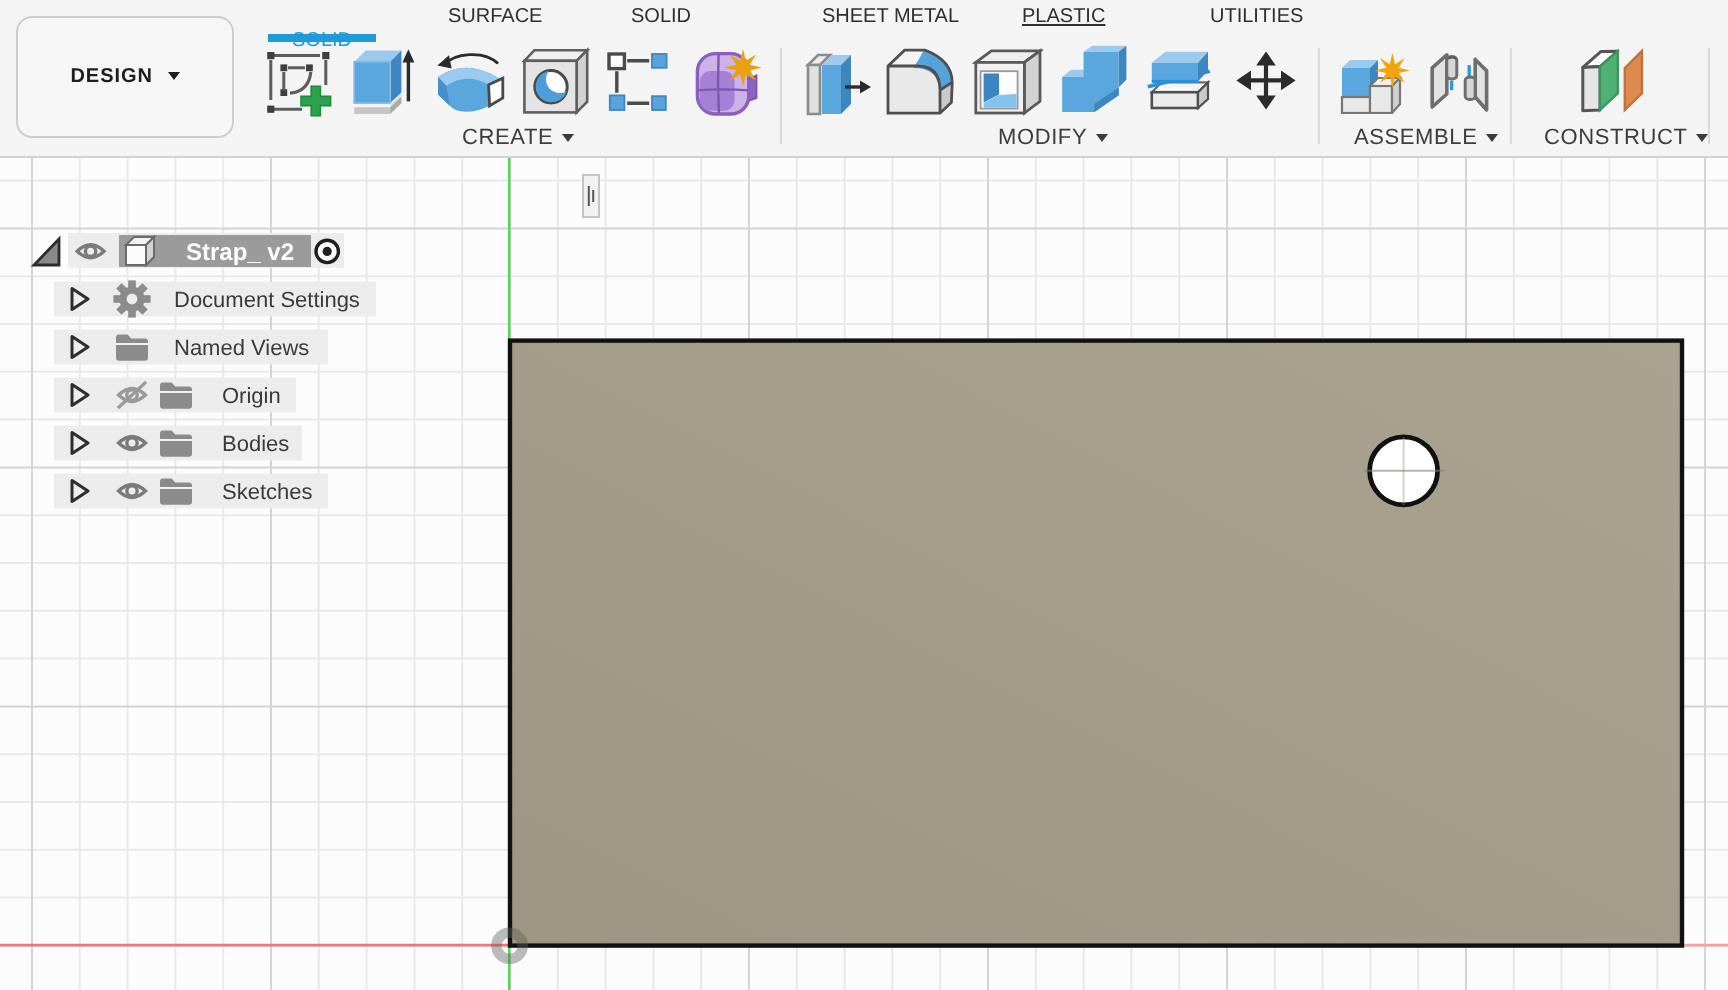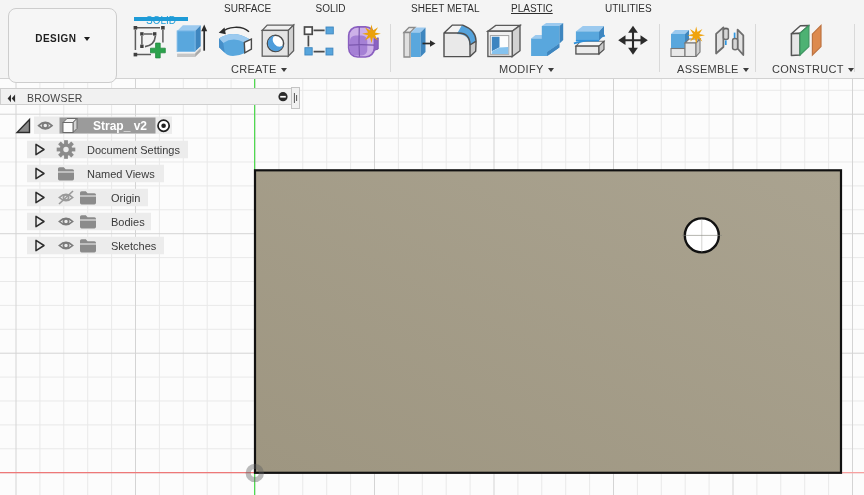--- a/index.html
+++ b/index.html
@@ -1,19 +1,19 @@
 <!DOCTYPE html>
 <html><head><meta charset="utf-8">
 <style>
 * { margin:0; padding:0; box-sizing:border-box; }
 html,body { width:864px; height:495px; overflow:hidden; font-family:"Liberation Sans", sans-serif; background:#fff; }
 #stage { position:relative; width:864px; height:495px; }
 .abs { position:absolute; }
 #toolbar { position:absolute; left:0; top:0; width:864px; height:79px; background:#f4f4f4; border-bottom:1px solid #d2d2d2; }
-#designBtn { position:absolute; left:8px; top:8px; width:109px; height:75px; background:#f6f6f6; border:1px solid #cdcdcd; border-radius:8px; text-align:center; line-height:59px; font-size:10px; font-weight:bold; color:#1e1e1e; letter-spacing:.5px; }
+#designBtn { position:absolute; left:8px; top:8px; width:109px; height:61px; background:#f6f6f6; border:1px solid #cdcdcd; border-radius:8px; text-align:center; line-height:59px; font-size:10px; font-weight:bold; color:#1e1e1e; letter-spacing:.5px; }
 .tab { position:absolute; top:3px; font-size:10px; color:#2e2e2e; }
 .tab.active { color:#1a9ad5; }
 #tabline { position:absolute; left:134px; top:16.5px; width:54px; height:4px; background:#1e9bd7; }
 .seclabel { position:absolute; top:63px; font-size:11px; color:#3c3c3c; letter-spacing:.3px; }
 .caret { display:inline-block; width:0; height:0; border-left:3.5px solid transparent; border-right:3.5px solid transparent; border-top:4px solid #3c3c3c; margin-left:4px; margin-bottom:1px; }
 .vsep { position:absolute; top:24px; height:48px; width:1px; background:#d9d9d9; }
 #bheader { position:absolute; left:0; top:87.5px; width:300px; height:17.5px; background:#f1f1f1; border:1px solid #cfcfcf; }
 #bgrip { position:absolute; left:291px; top:87px; width:9px; height:22px; background:#f1f1f1; border:1px solid #c4c4c4; }
 </style></head>
 <body>
@@ -175,28 +175,20 @@
 <path d="M24.6,18.2 A2.5,1.7 0 0 1 29.6,18.2 L29.6,26.1 A2.5,1.7 0 0 1 24.6,26.1 Z" fill="#d6d6d6" stroke="#6e6e6e" stroke-width="1.5"></path>
 </svg>
 <svg class="abs" style="left:789px; top:22px;" width="36" height="36" viewBox="0 0 36 36">
 <polygon points="2.4,11.7 11.4,3.8 19.9,3.6 11,11.3" fill="#fdfdfd" stroke="#555" stroke-width="1.5" stroke-linejoin="round"></polygon>
 <polygon points="2.4,11.7 11,11.3 11,33 2.4,33.4" fill="#e6e6e6" stroke="#555" stroke-width="1.5" stroke-linejoin="round"></polygon>
 <polygon points="11,11.3 19.9,3.6 19.9,24.6 11,33" fill="#4db273" stroke="#3d9560" stroke-width="1.2"></polygon>
 <polygon points="23.4,12.1 32,3.4 32,24.6 23.4,33" fill="#dd8a4e" stroke="#bd7340" stroke-width="1.2"></polygon>
 </svg>
 </div>
 
-<div id="bheader">
-  <svg width="298" height="15.5" viewBox="0 0 298 15.5">
-    <path d="M10 5.6 L6.6 9.4 L10 13.2 Z M14.1 5.6 L10.7 9.4 L14.1 13.2 Z" fill="#2e2e2e"></path>
-    <text x="26" y="12.6" font-size="10.5" fill="#454545" letter-spacing="0.2" font-family="Liberation Sans, sans-serif">BROWSER</text>
-    <circle cx="282" cy="7.7" r="4.6" fill="#2b2b2b"></circle>
-    <rect x="279.2" y="6.9" width="5.6" height="1.7" fill="#fff"></rect>
-  </svg>
-</div>
 <div id="bgrip"><svg width="7" height="20" viewBox="0 0 7 20">
         <path d="M2.4 5 V15 M4.6 7 V13" stroke="#555" stroke-width="1"></path>
       </svg></div>
 
 <svg class="abs" style="left:0px; top:114px;" width="200" height="22" viewBox="0 0 200 22">
   <rect x="34" y="2.5" width="138" height="17.4" fill="#ececec"></rect>
   <polygon points="29.5,5.5 29.5,18.5 17,18.5" fill="#8a8a8a" stroke="#2d2d2d" stroke-width="1.4"></polygon>
   <path d="M38.6 11.6 Q45.3 5.2 52 11.6 Q45.3 18 38.6 11.6 Z" fill="none" stroke="#7b7b7b" stroke-width="1.7"></path>
   <circle cx="45.3" cy="11.6" r="2.6" fill="none" stroke="#7b7b7b" stroke-width="1.7"></circle>
   <rect x="59.5" y="3.5" width="96" height="16" fill="#9b9b9b"></rect>

